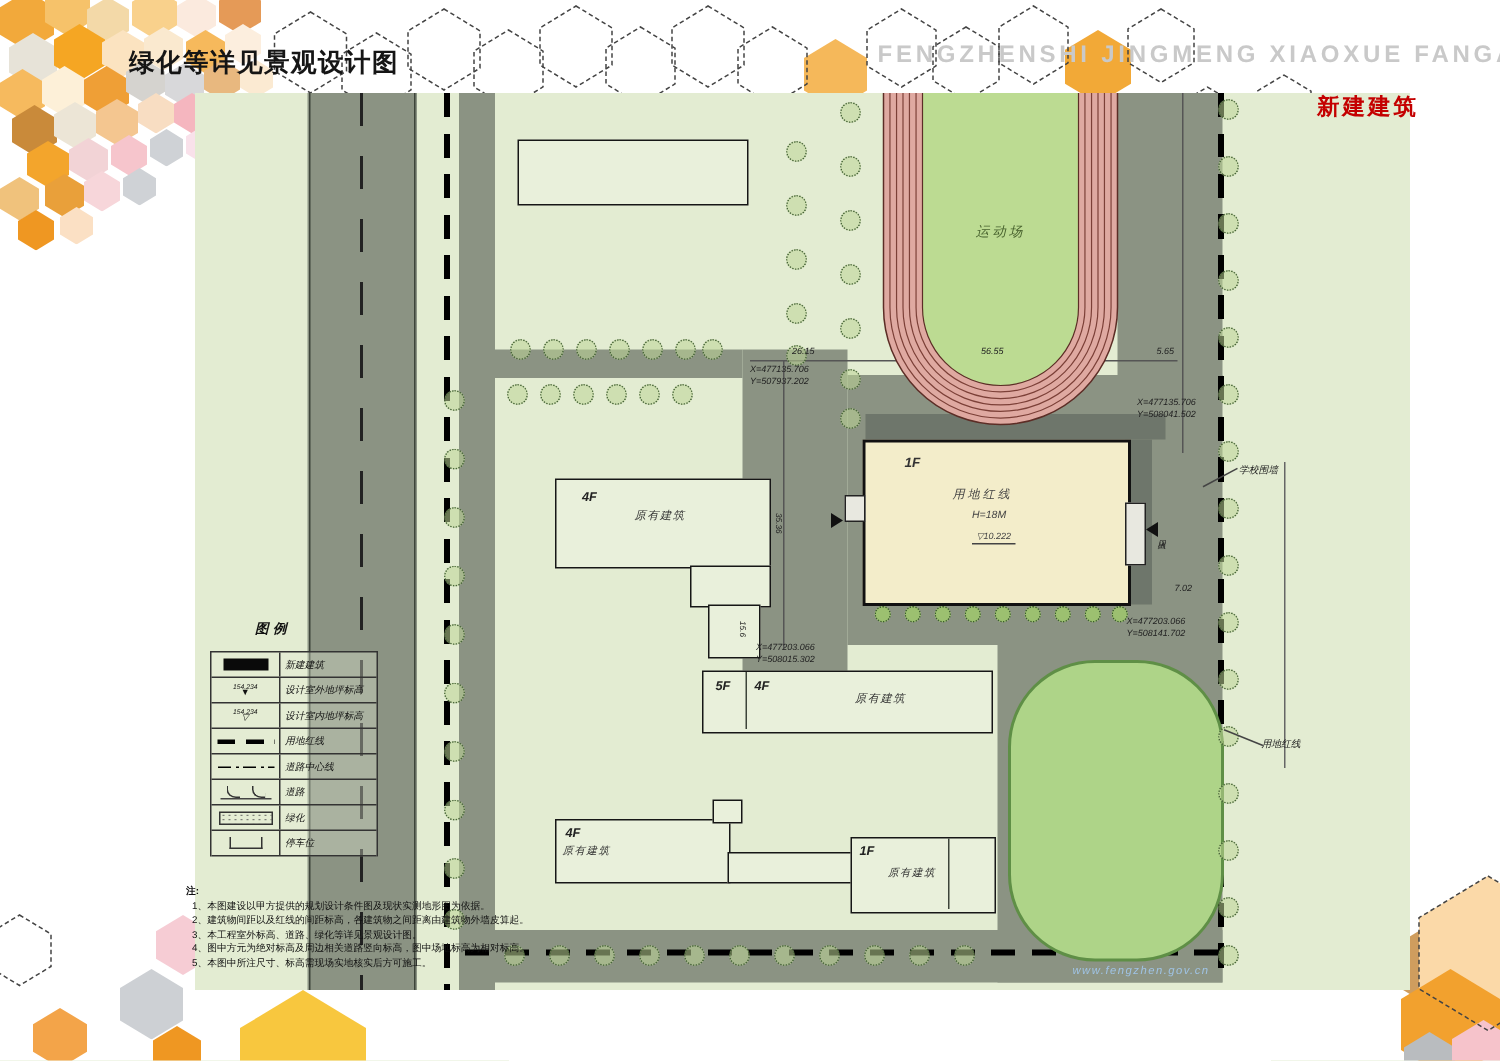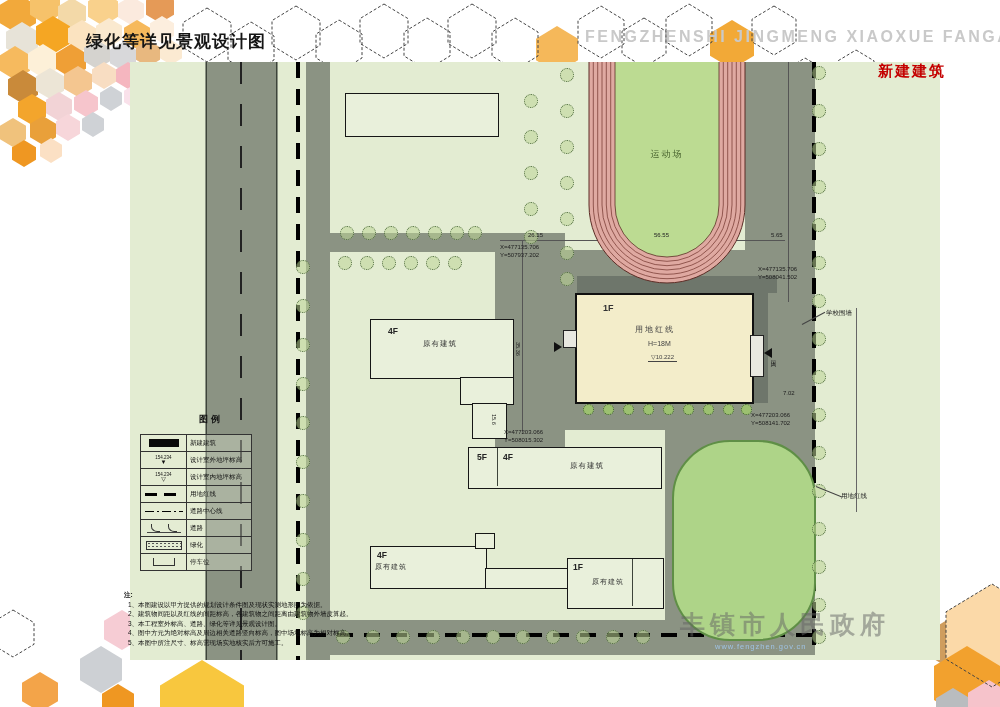--- a/index.html
+++ b/index.html
@@ -7,21 +7,21 @@
        font-family:"Liberation Sans",sans-serif;}
   .abs{position:absolute;}
   
   #title-cn{left:86px;top:30px;font-size:17px;font-weight:bold;color:#151515;letter-spacing:1px;z-index:6;}
   #title-en{left:585px;top:28px;font-size:16px;color:#c9c9c9;letter-spacing:2.5px;font-weight:bold;z-index:6;white-space:nowrap;}
   #drawing-label{left:878px;top:62px;font-size:15px;font-weight:bold;color:#c40000;letter-spacing:2px;z-index:6;}
   
   .hex{position:absolute;clip-path:polygon(50% 0,100% 27%,100% 73%,50% 100%,0 73%,0 27%);z-index:1;}
   .hexsvg{position:absolute;z-index:1;overflow:visible;}
   
-  #plan{left:130px;top:62px;width:810px;height:598px;background:#e3ecd2;overflow:hidden;z-index:2;}
+  #plan{left:130px;top:62px;width:810px;height:598px;background:#e3ecd2;overflow:hidden;z-index:2;font-style:italic;}
   .gray{position:absolute;background:#8b9383;}
   .edge{position:absolute;background:#3d443a;}
   .dashv{position:absolute;width:1.5px;background:repeating-linear-gradient(180deg,#222 0 22px,transparent 22px 42px);}
   .redv{position:absolute;width:3.5px;background:repeating-linear-gradient(180deg,#000 0 16px,transparent 16px 27px);}
   .redh{position:absolute;height:3.5px;background:repeating-linear-gradient(90deg,#000 0 16px,transparent 16px 27px);}
   .thin{position:absolute;background:#555;}
   .bld{position:absolute;border:1.5px solid #161616;background:#e9f0db;}
   .bld.thinb{border-width:1px;}
   .bfl{position:absolute;font-size:8.5px;font-weight:bold;color:#222;}
   .bname{position:absolute;font-size:7.5px;color:#333;letter-spacing:1px;white-space:nowrap;}
@@ -34,21 +34,21 @@
   .ann.b{font-size:6.5px;}
   .ann.v{writing-mode:vertical-rl;font-size:5.5px;}
   .leader{position:absolute;height:1px;background:#444;transform-origin:left center;z-index:4;}
   .tri-r{position:absolute;width:0;height:0;border-top:5px solid transparent;border-bottom:5px solid transparent;border-left:8px solid #111;}
   .tri-l{position:absolute;width:0;height:0;border-top:5px solid transparent;border-bottom:5px solid transparent;border-right:8px solid #111;}
   #track-label{position:absolute;font-size:9px;color:#49632f;letter-spacing:2px;z-index:3;}
   
   .hall-t{position:absolute;color:#444;white-space:nowrap;z-index:3;}
   
   #legend{position:absolute;left:10px;top:351px;z-index:5;width:112px;}
-  #legend-title{font-size:9px;font-weight:bold;color:#111;text-align:center;letter-spacing:3px;margin-left:30px;}
+  #legend-title{font-size:9px;font-weight:bold;color:#111;letter-spacing:3px;margin-left:30px;}
   #legend-table{margin-top:8px;border:1px solid #333;border-bottom:none;background:rgba(230,238,216,.35);}
   .lg-row{display:flex;height:16px;border-bottom:1px solid #333;align-items:center;}
   .lg-sym{width:46px;height:100%;border-right:1px solid #333;display:flex;align-items:center;justify-content:center;flex-direction:column;box-sizing:border-box;}
   .lg-label{flex:1;font-size:6.5px;color:#111;padding-left:3px;white-space:nowrap;}
   .sym-newb{width:30px;height:8px;background:#0a0a0a;}
   .elev-val{font-size:4.5px;line-height:4px;color:#111;}
   .tri-s{font-size:6px;line-height:5px;color:#111;}
   .tri-o{font-size:6px;line-height:5px;color:#111;}
   .sym-red{width:38px;height:3px;background:repeating-linear-gradient(90deg,#000 0 12px,transparent 12px 19px);}
   .sym-cl{width:38px;height:1px;background:repeating-linear-gradient(90deg,#000 0 9px,transparent 9px 12px,#000 12px 14px,transparent 14px 17px);}
@@ -217,21 +217,20 @@
       </div>
       <div class="lg-row">
         <div class="lg-sym">
             <div class="sym-park"></div>
           </div>
         <div class="lg-label">停车位</div>
       </div>
     </div>
   </div>
 
-  <div id="wm-text">丰镇市人民政府</div>
   <div id="wm-url">www.fengzhen.gov.cn</div>
 <div class="tree" style="left: 166px; top: 198px; width: 14px; height: 14px; z-index: 3;"></div>
     <div class="tree" style="left: 166px; top: 237px; width: 14px; height: 14px; z-index: 3;"></div>
     <div class="tree" style="left: 166px; top: 276px; width: 14px; height: 14px; z-index: 3;"></div>
     <div class="tree" style="left: 166px; top: 315px; width: 14px; height: 14px; z-index: 3;"></div>
     <div class="tree" style="left: 166px; top: 354px; width: 14px; height: 14px; z-index: 3;"></div>
     <div class="tree" style="left: 166px; top: 393px; width: 14px; height: 14px; z-index: 3;"></div>
     <div class="tree" style="left: 166px; top: 432px; width: 14px; height: 14px; z-index: 3;"></div>
     <div class="tree" style="left: 166px; top: 471px; width: 14px; height: 14px; z-index: 3;"></div>
     <div class="tree" style="left: 166px; top: 510px; width: 14px; height: 14px; z-index: 3;"></div>

